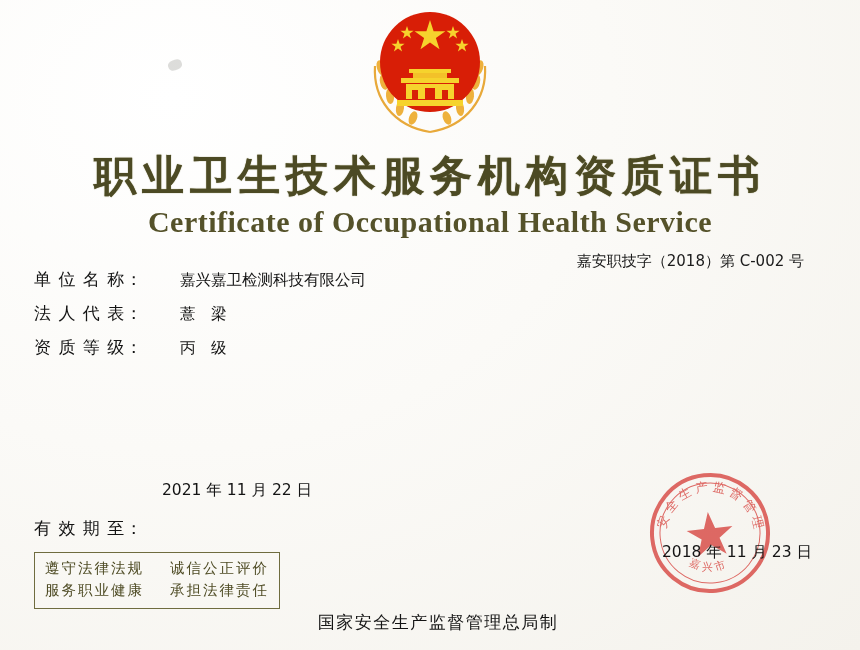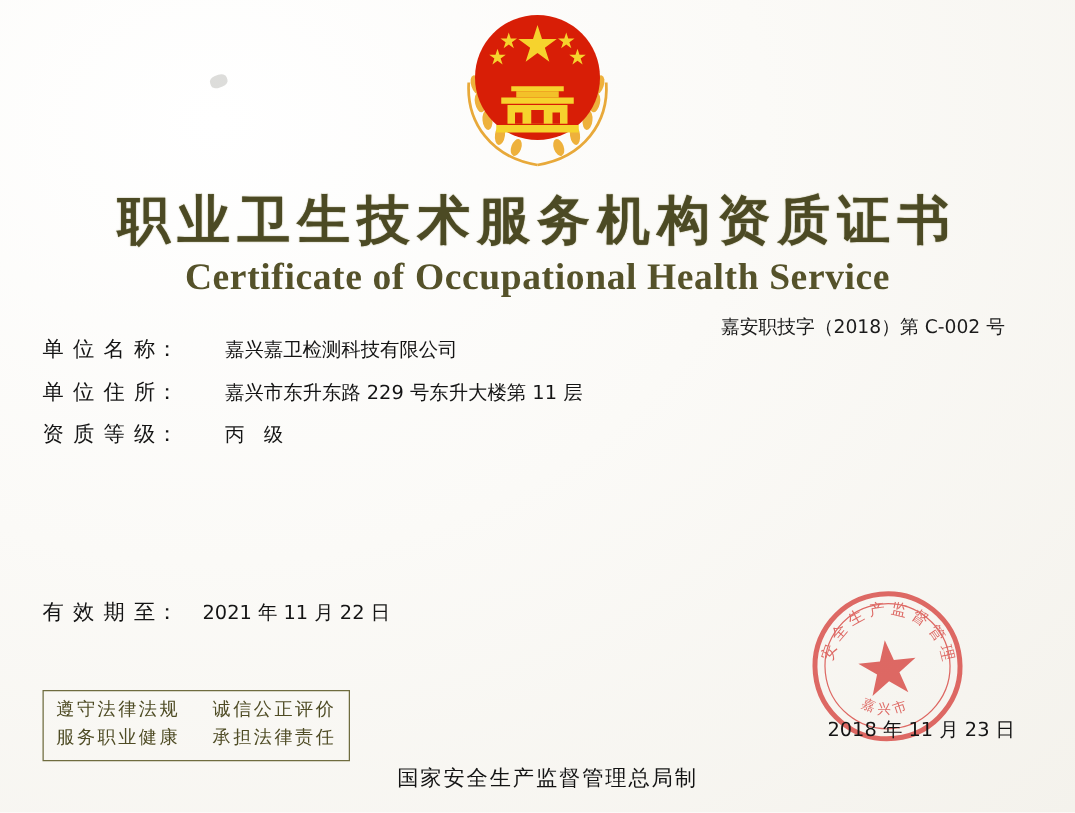--- a/index.html
+++ b/index.html
@@ -105,30 +105,31 @@
     display: flex;
     align-items: flex-start;
     font-size: 17px;
   }
   .valid-label {
     width: 128px;
     flex: 0 0 128px;
     font-family: "DejaVu Sans", sans-serif;
     letter-spacing: 1px;
     color: #141414;
+    margin-top: 39px;
   }
   .valid-value {
     font-family: "DejaVu Sans", sans-serif;
     font-size: 15.5px;
     color: #141414;
     padding-top: 2px;
   }
   .issue-date {
     position: absolute;
-    top: 574px;
+    top: 542px;
     right: 48px;
     font-family: "DejaVu Sans", sans-serif;
     font-size: 15.5px;
     color: #141414;
   }
   .motto {
     position: absolute;
     left: 34px;
     top: 552px;
     border: 1px solid #6f6c3f;
@@ -235,22 +236,22 @@
 <div class="title-cn">职业卫生技术服务机构资质证书</div>
 <div class="title-en">Certificate of Occupational Health Service</div>
 <div class="cert-no">嘉安职技字（2018）第 C-002 号</div>
 
 <div class="fields">
   <div class="field-row">
     <div class="field-label">单 位 名 称：</div>
     <div class="field-value">嘉兴嘉卫检测科技有限公司</div>
   </div>
   <div class="field-row">
-    <div class="field-label">单 位 住 所：</div>
-    <div class="field-value">嘉兴市东升东路 229 号东升大楼第 11 层</div>
+    <div class="field-label">法 人 代 表：</div>
+    <div class="field-value">薏　梁</div>
   </div>
   <div class="field-row">
     <div class="field-label">资 质 等 级：</div>
     <div class="field-value">丙　级</div>
   </div>
 </div>
 
 <div class="valid-row">
   <div class="valid-label">有 效 期 至：</div>
   <div class="valid-value">2021 年 11 月 22 日</div>

